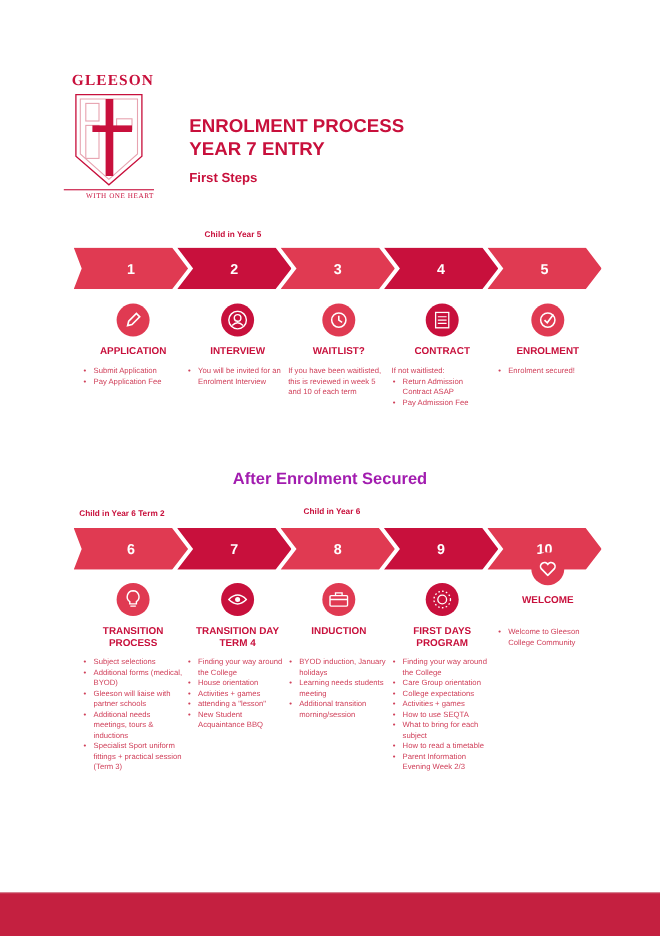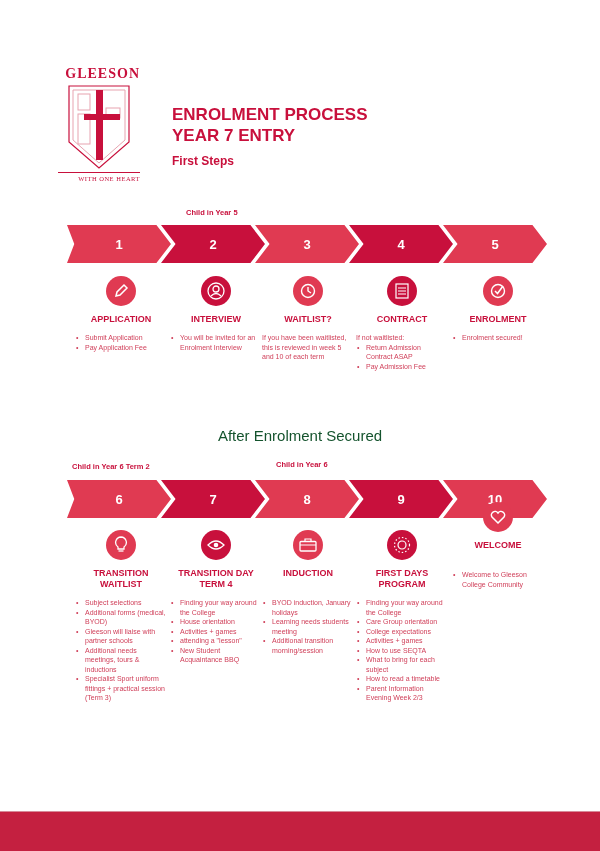--- a/index.html
+++ b/index.html
@@ -29,21 +29,21 @@
   .icon-circle { width: 30px; height: 30px; border-radius: 50%; margin: 0 auto; display: flex; align-items: center; justify-content: center; }
   .icon-circle.light { background: #E03A52; }
   .icon-circle.dark { background: #C8103C; }
   .step-heading { text-align: center; font-weight: bold; font-size: 9px; line-height: 11px; margin-top: 8px; color: #C8103C; }
   .step-body { font-size: 7px; line-height: 9.5px; color: #D0405A; margin-top: 8px; }
   .step-body ul { list-style: none; }
   .step-body li { position: relative; padding-left: 10px; }
   .step-body li::before { content: "•"; position: absolute; left: 1px; top: 0; }
   .step-body p { margin-bottom: 0; }
 
-  .section-title { position: absolute; left: 150px; top: 427px; width: 300px; text-align: center; font-weight: normal; font-size: 15px; color: #14532d; }
+  .section-title { position: absolute; left: 150px; top: 427px; width: 300px; text-align: center; font-weight: bold; font-size: 15px; color: #a21caf; }
 
   .footer-bar { position: absolute; left: 0; top: 811px; width: 600px; height: 40px; background: #C42040; border-top: 1px solid #d78a98; }
 </style>
 </head>
 <body>
 
 <div class="logo">
   <div class="logo-name">GLEESON</div>
   <svg class="logo-crest" width="66" height="86" viewBox="0 0 66 86">
     <path d="M3 2 H63 V58 L33 84 L3 58 Z" fill="#fff" stroke="#C8103C" stroke-width="1.2"></path>
@@ -184,21 +184,21 @@
 
 <div class="step-col" style="left:75px; top:530px;">
   <div class="icon-circle light">
     <svg width="14" height="18" viewBox="0 0 14 18">
         <path d="M7 1 A5.5 5.5 0 0 1 10 11 V13 H4 V11 A5.5 5.5 0 0 1 7 1 Z" fill="none" stroke="#fff" stroke-width="1.3"></path>
         <path d="M4.5 15 H9.5" stroke="#fff" stroke-width="1.3"></path>
       </svg>
   </div>
   <div class="step-heading">
     <div>TRANSITION</div>
-    <div>WAITLIST</div>
+    <div>PROCESS</div>
   </div>
   <div class="step-body">
       <ul>
     <li>Subject selections</li>
     <li>Additional forms (medical, BYOD)</li>
     <li>Gleeson will liaise with partner schools</li>
     <li>Additional needs meetings, tours &amp; inductions</li>
     <li>Specialist Sport uniform fittings + practical session (Term 3)</li>
   </ul>
     </div>

